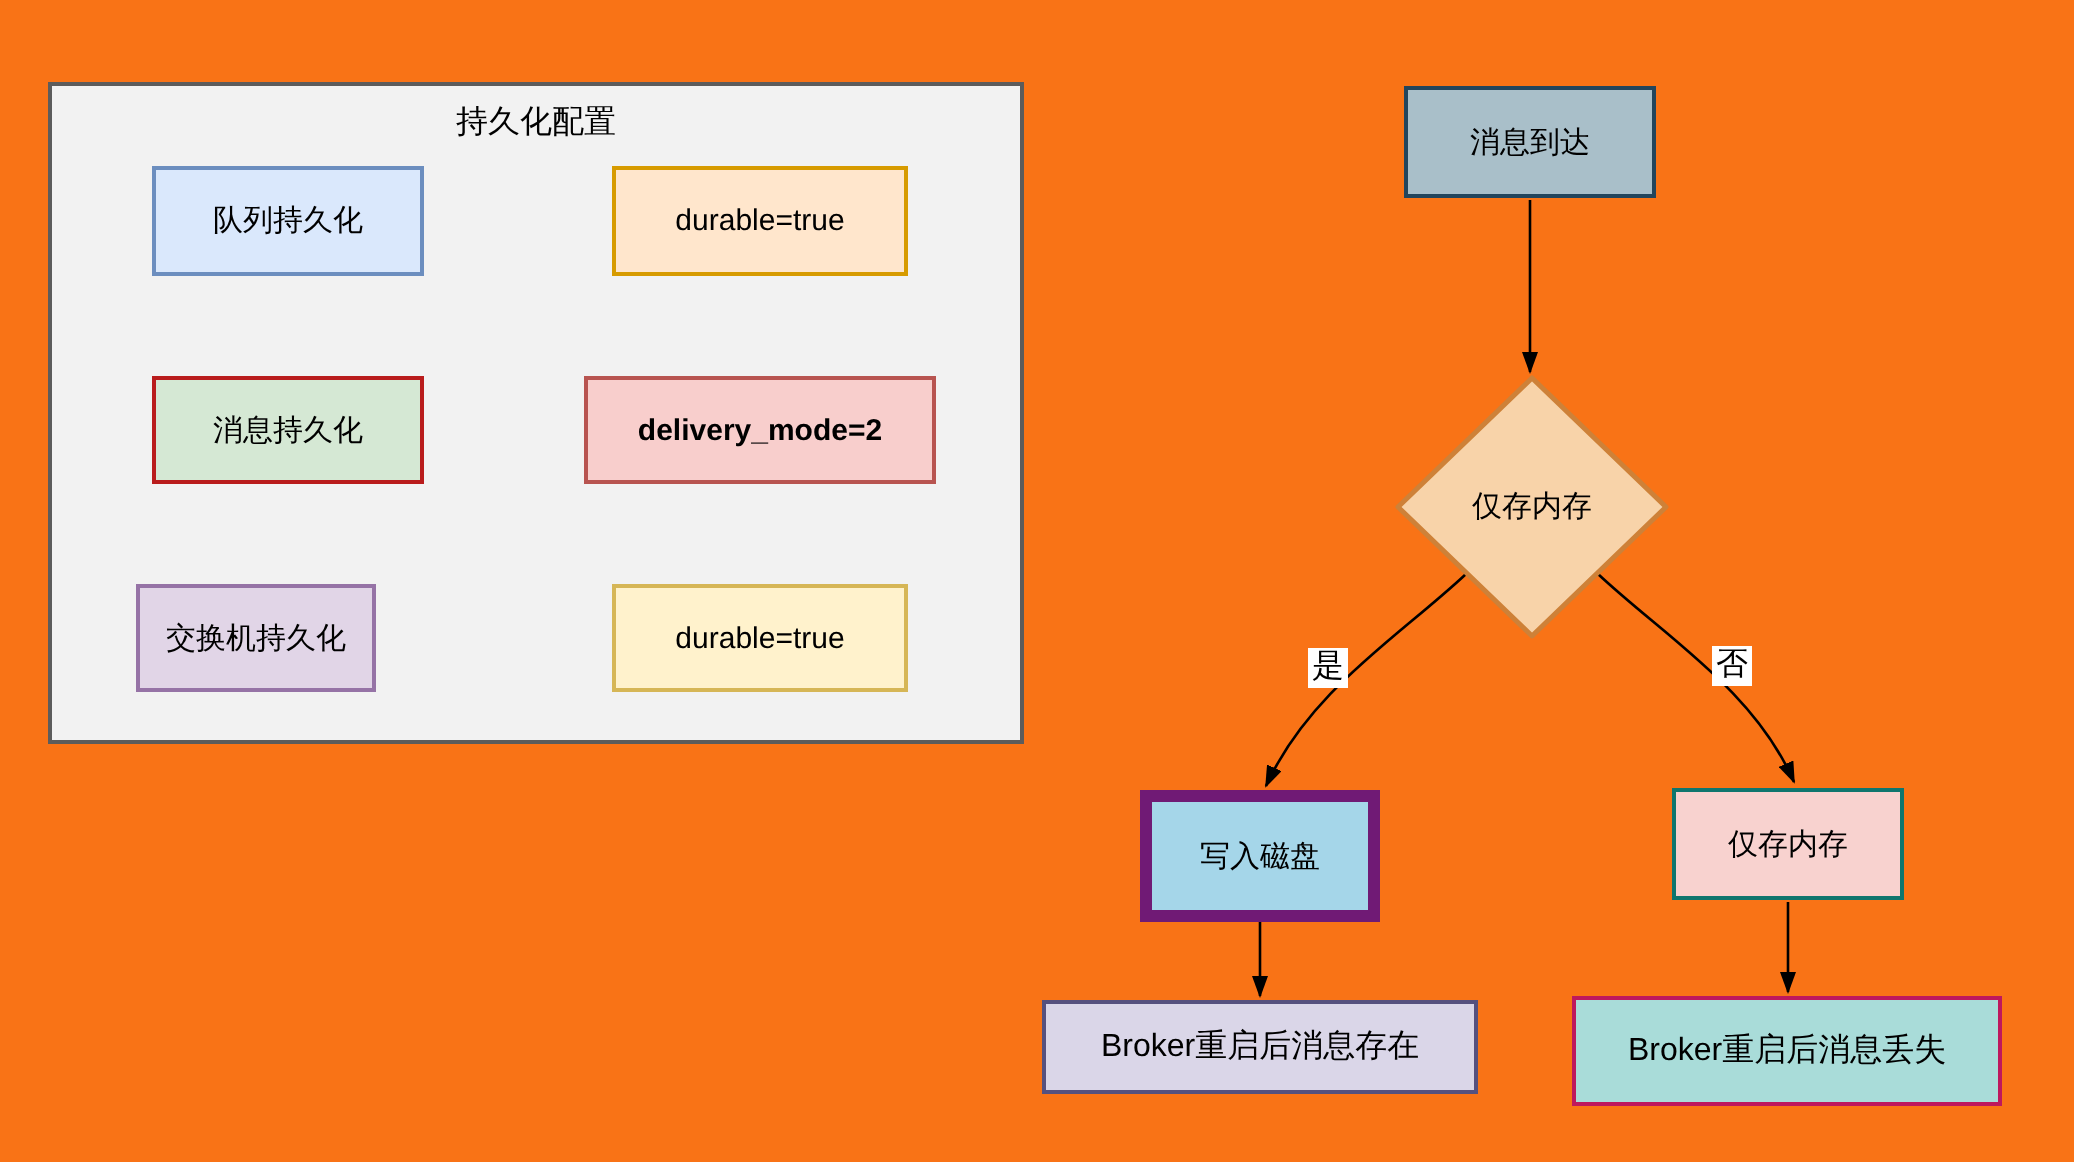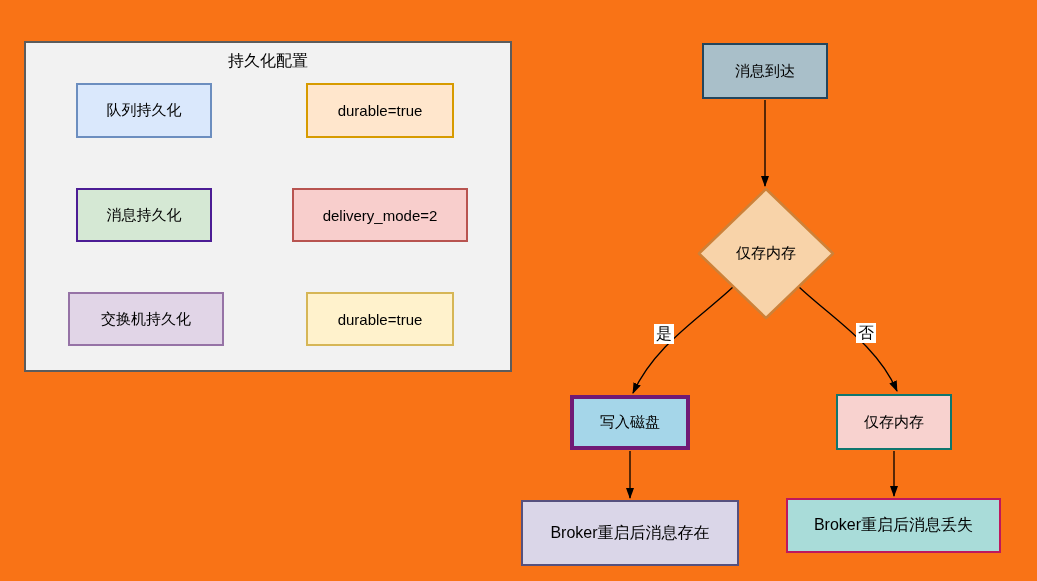--- a/index.html
+++ b/index.html
@@ -16,35 +16,35 @@
   .panel{
     position:absolute;left:24px;top:41px;width:488px;height:331px;box-sizing:border-box;
     background:#F2F2F2;border:2px solid #5C5C5C;
   }
   .panel-title{
     position:absolute;left:24px;top:51px;width:488px;text-align:center;
     font-size:16px;color:#000;
   }
   .n-blue  {left:76px; top:83px; width:136px;height:55px;background:#DAE8FC;border:2px solid #6C8EBF;}
   .n-orange{left:306px;top:83px; width:148px;height:55px;background:#FFE6CC;border:2px solid #D79B00;}
-  .n-green {left:76px; top:188px;width:136px;height:54px;background:#D5E8D4;border:2px solid #4c1d95;}
-  .n-red   {left:292px;top:188px;width:176px;height:54px;background:#F8CECC;border:2px solid #B85450;}
-  .n-purple{left:68px; top:292px;width:156px;height:54px;background:#E1D5E7;border:2px solid #9673A6;}
+  .n-green {left:76px; top:188px;width:136px;height:54px;background:#D5E8D4;border:2px solid #b91c1c;}
+  .n-red   {left:292px;top:188px;width:176px;height:54px;background:#F8CECC;border:2px solid #B85450;font-weight:bold;}
+  .n-purple{left:68px; top:292px;width:120px;height:54px;background:#E1D5E7;border:2px solid #9673A6;}
   .n-yellow{left:306px;top:292px;width:148px;height:54px;background:#FFF2CC;border:2px solid #D6B656;}
   
   .n-start {left:702px;top:43px; width:126px;height:56px;background:#A9BFC9;border:2px solid #23455C;}
   .diamond-wrap{position:absolute;left:696px;top:186px;width:140px;height:135px;}
   .diamond-wrap svg{position:absolute;left:0;top:0;}
   .diamond-label{
     position:absolute;left:0;top:0;width:140px;height:135px;display:flex;
     align-items:center;justify-content:center;font-size:15px;
   }
-  .n-disk  {left:570px;top:395px;width:120px;height:55px;background:#A5D6E9;border:4px solid #701a75;}
+  .n-disk  {left:570px;top:395px;width:120px;height:66px;background:#A5D6E9;border:6px solid #701a75;}
   .n-mem   {left:836px;top:394px;width:116px;height:56px;background:#F8D2CF;border:2px solid #0f766e;}
-  .n-persist{left:521px;top:500px;width:218px;height:66px;background:#DAD6E8;border:2px solid #56517E;font-size:16px;}
+  .n-persist{left:521px;top:500px;width:218px;height:47px;background:#DAD6E8;border:2px solid #56517E;font-size:16px;}
   .n-lost  {left:786px;top:498px;width:215px;height:55px;background:#A9DCD9;border:2px solid #be185d;font-size:16px;}
   .edge-label{
     position:absolute;font-size:16px;background:#ffffff;padding:0 2px;line-height:20px;
   }
   .lbl-yes{left:654px;top:324px;}
   .lbl-no {left:856px;top:323px;}
 </style>
 </head>
 <body>
 

